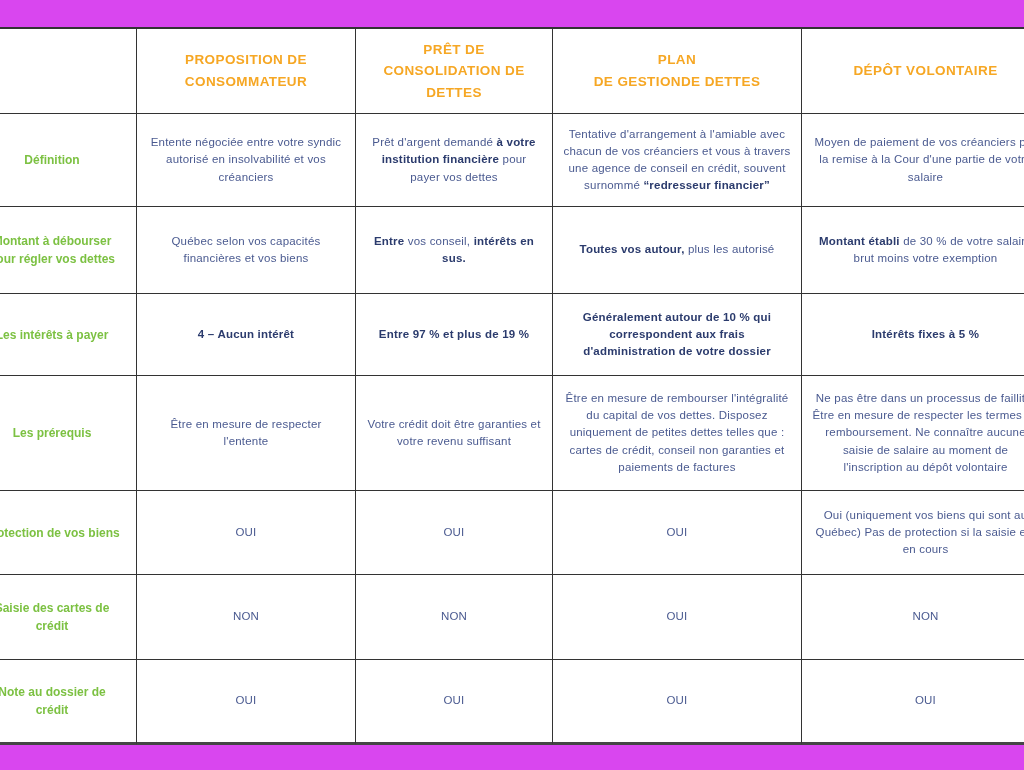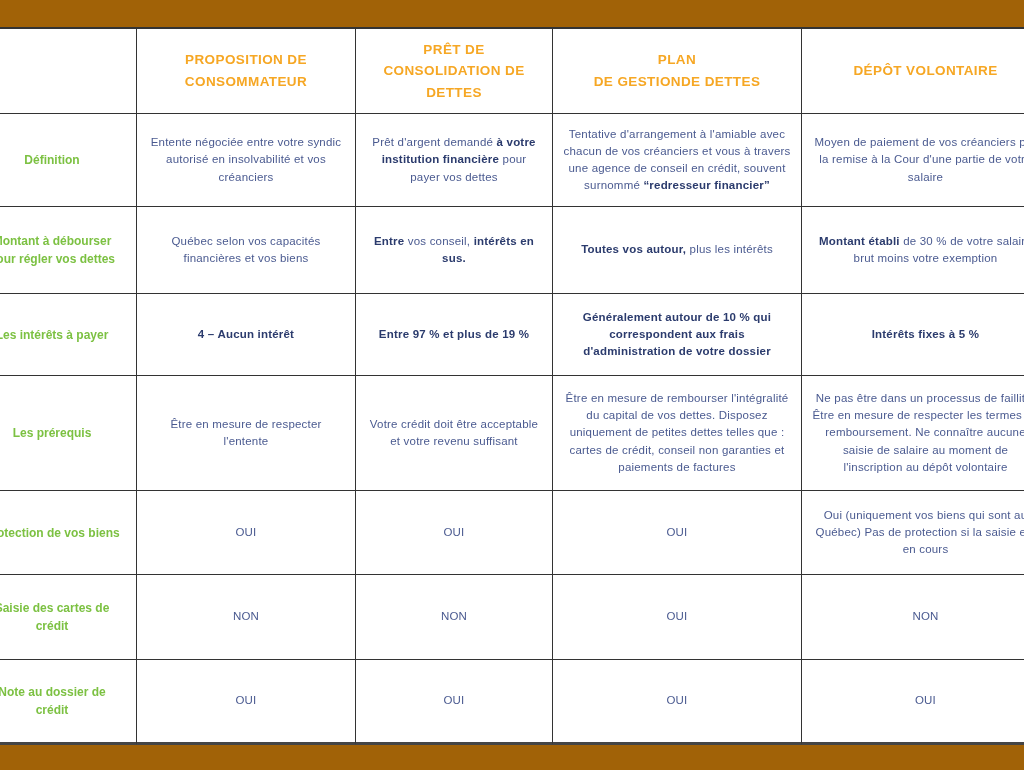--- a/index.html
+++ b/index.html
@@ -1,18 +1,18 @@
 <!DOCTYPE html>
 <html><head>
 <meta charset="utf-8">
 <style>
   html, body { margin:0; padding:0; background:#ffffff; }
   .viewport {
     position:relative; width:1024px; height:770px;
-    overflow:hidden; background:#a16207;
+    overflow:hidden; background:#d946ef;
     font-family:"Liberation Sans", sans-serif;
   }
   .sheet {
     position:absolute; left:-33px; top:27px;
     display:grid;
     grid-template-columns:170px 219px 197px 249px 248px;
     grid-template-rows:85px 93px 87px 82px 115px 84px 85px 85px;
     border-top:2px solid #333333;
   }
   .trow { display:contents; }
@@ -90,21 +90,21 @@
         <div class="txt">Montant à débourser
 pour régler vos dettes</div>
       </div>
       <div class="cell body">
         <div class="txt"><span>Québec selon vos capacités financières et vos biens</span></div>
       </div>
       <div class="cell body">
         <div class="txt"><span class="b">Entre</span><span> vos conseil, </span><span class="b">intérêts en sus.</span></div>
       </div>
       <div class="cell body">
-        <div class="txt"><span class="b">Toutes vos autour,</span><span> plus les intérêts</span></div>
+        <div class="txt"><span class="b">Toutes vos autour,</span><span> plus les autorisé</span></div>
       </div>
       <div class="cell body">
         <div class="txt"><span class="b">Montant établi</span><span> de 30 % de votre salaire brut moins votre exemption</span></div>
       </div>
     </div>
 
     <div class="trow">
       <div class="cell rowhead first">
         <div class="txt">Les intérêts à payer</div>
       </div>
@@ -123,21 +123,21 @@
     </div>
 
     <div class="trow">
       <div class="cell rowhead first">
         <div class="txt">Les prérequis</div>
       </div>
       <div class="cell body">
         <div class="txt"><span>Être en mesure de respecter l'entente</span></div>
       </div>
       <div class="cell body">
-        <div class="txt"><span>Votre crédit doit être acceptable et votre revenu suffisant</span></div>
+        <div class="txt"><span>Votre crédit doit être garanties et votre revenu suffisant</span></div>
       </div>
       <div class="cell body">
         <div class="txt"><span>Être en mesure de rembourser l'intégralité du capital de vos dettes. Disposez uniquement de petites dettes telles que : cartes de crédit, conseil non garanties et paiements de factures</span></div>
       </div>
       <div class="cell body">
         <div class="txt"><span>Ne pas être dans un processus de faillite. Être en mesure de respecter les termes de remboursement. Ne connaître aucune saisie de salaire au moment de l'inscription au dépôt volontaire</span></div>
       </div>
     </div>
 
     <div class="trow">

